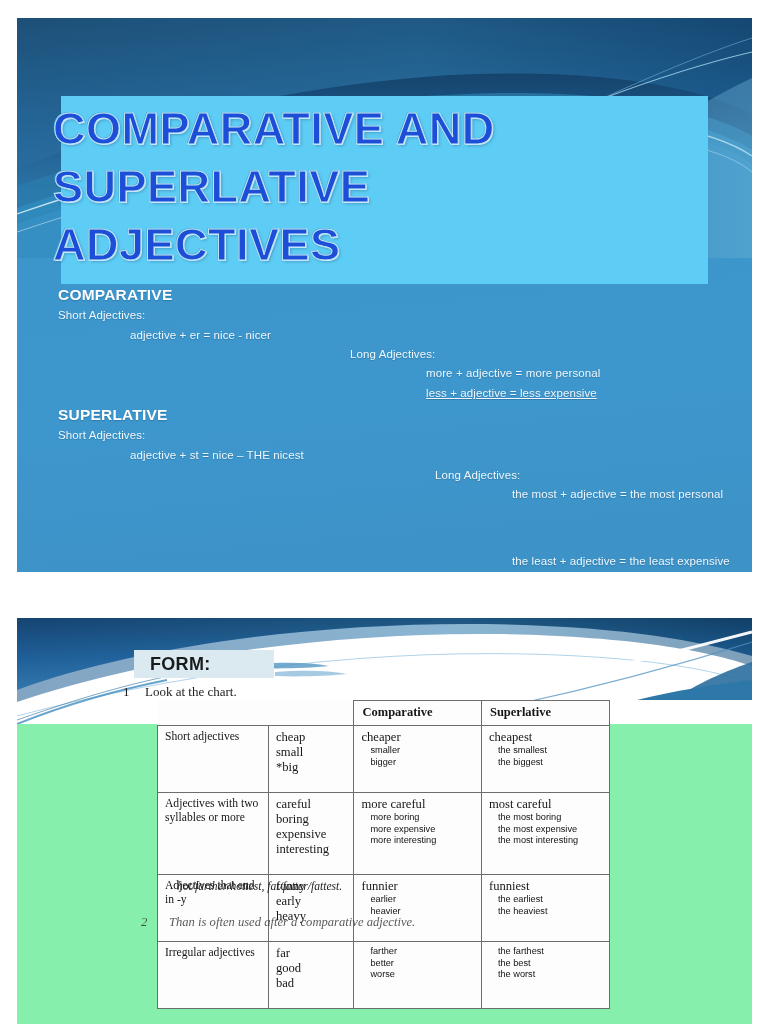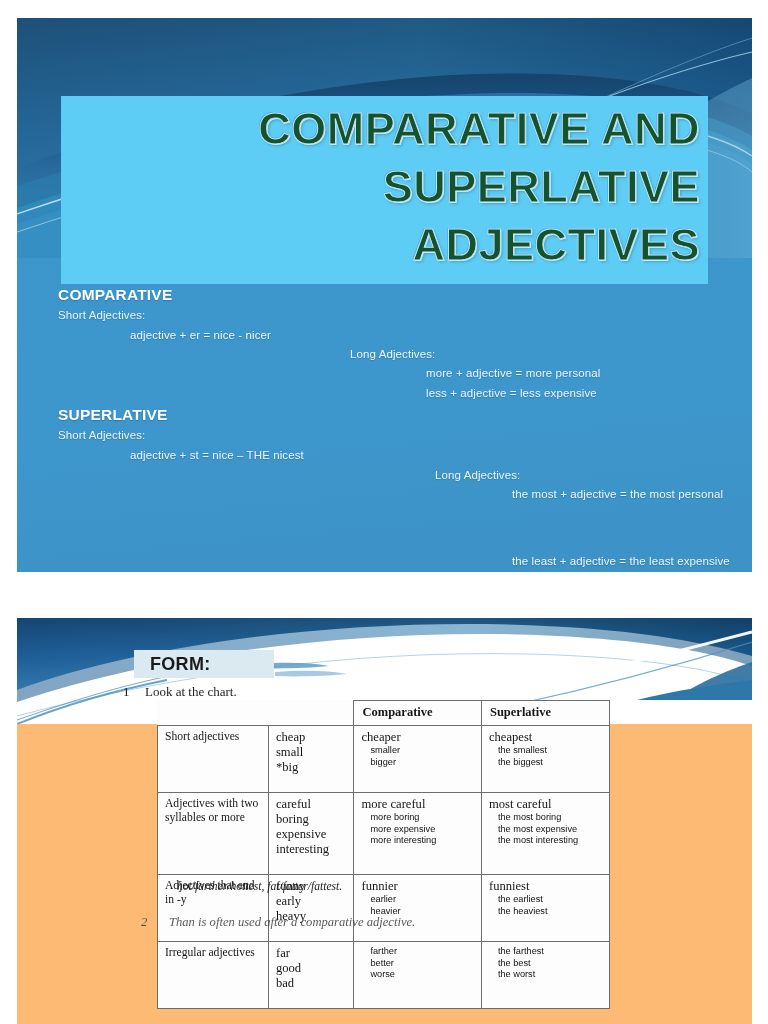--- a/index.html
+++ b/index.html
@@ -29,27 +29,26 @@
   #s1-title-box{
     position:absolute;
     left:44px; top:78px;
     width:647px; height:188px;
     background:#5ecdf5;
   }
   #s1-title{
     position:absolute;
     right:8px; top:4px;
     width:100%;
-    text-align:right;
     font-family:"Liberation Sans", sans-serif;
     font-weight:700;
     font-size:45px;
     line-height:58px;
     letter-spacing:0.5px;
-    color:#14532d;
+    color:#1d4ed8;
     text-shadow:
        1px 1px 0 #cfeaf8,
       -1px -1px 0 #4aa9d4,
        2px 2px 3px rgba(40,110,150,.45);
     -webkit-text-stroke:1px #bfe4f6;
   }
   #s1-title .tline{display:block;}
 
   .s1-body{position:absolute;left:0;top:0;width:100%;height:100%;}
   .hdr{
@@ -67,21 +66,21 @@
     letter-spacing:.1px;
     text-shadow:0 1px 1px rgba(20,70,110,.3);
     white-space:nowrap;
   }
 
   
   #slide2{
     position:absolute;
     left:17px; top:612px;
     width:735px; height:412px;
-    background:#fdba74;
+    background:#86efac;
     overflow:hidden;
   }
   #s2-wave{position:absolute;left:0;top:0;width:100%;height:112px;overflow:hidden;}
   #s2-wave svg{display:block;width:100%;height:100%;}
 
   #s2-form-box{
     position:absolute;
     left:117px; top:38px;
     width:140px; height:28px;
     background:#dbe9f0;
@@ -195,21 +194,21 @@
     </div>
   </div>
 
   <div class="s1-body">
 
     <div class="hdr" style="left:41px;top:268px;">COMPARATIVE</div>
     <div class="sub" style="left:41px;top:291px;">Short Adjectives:</div>
     <div class="sub" style="left:113px;top:311px;">adjective + er  = nice - nicer</div>
     <div class="sub" style="left:333px;top:330px;">Long Adjectives:</div>
     <div class="sub" style="left:409px;top:349px;">more + adjective  = more personal</div>
-    <div class="sub" style="left:409px;top:369px;">less + adjective   = less expensive</div>
+    <div class="sub" style="left:409px;top:369px;text-decoration:underline;">less + adjective   = less expensive</div>
 
     <div class="hdr" style="left:41px;top:388px;">SUPERLATIVE</div>
     <div class="sub" style="left:41px;top:411px;">Short Adjectives:</div>
     <div class="sub" style="left:113px;top:431px;">adjective + st  = nice – THE nicest</div>
     <div class="sub" style="left:418px;top:451px;">Long Adjectives:</div>
     <div class="sub" style="left:495px;top:470px;">the most + adjective   = the most personal</div>
     <div class="sub" style="left:495px;top:490px;margin-top:47px;">the least + adjective  = the least expensive</div>
   </div>
 </div>
 

